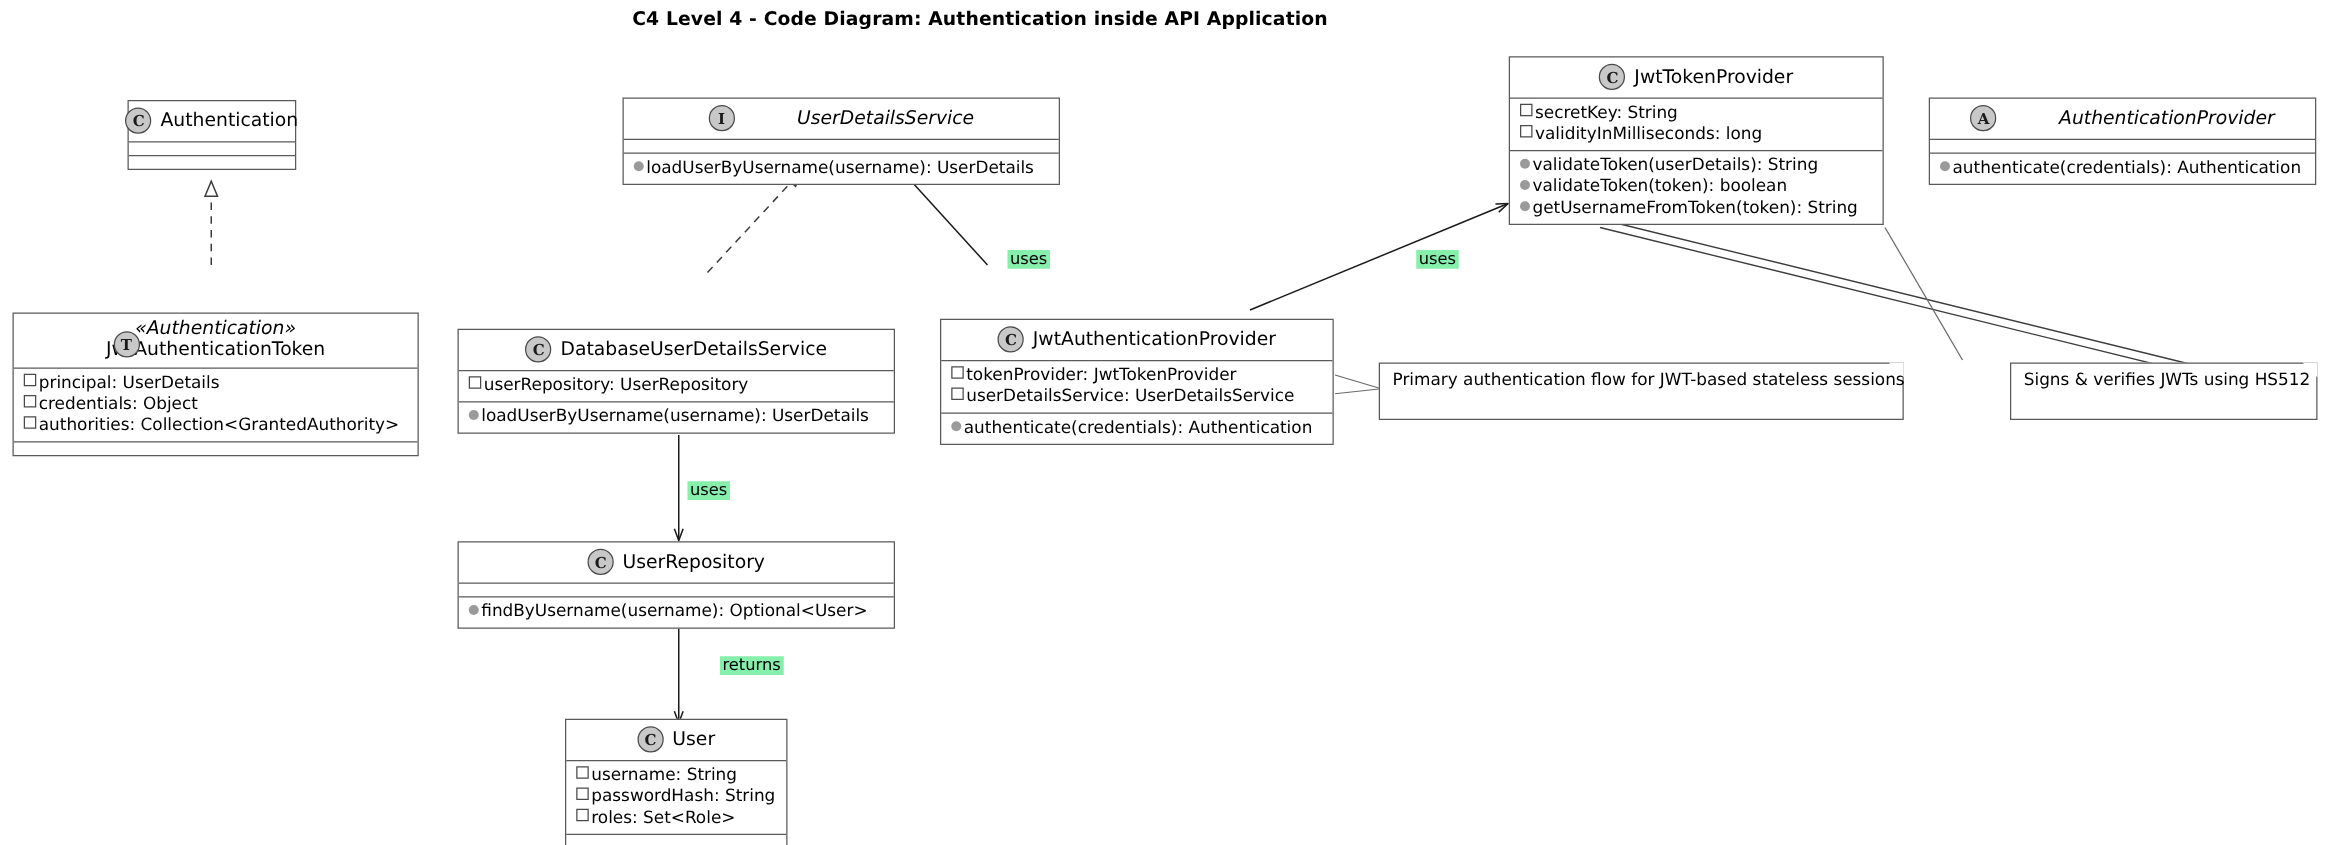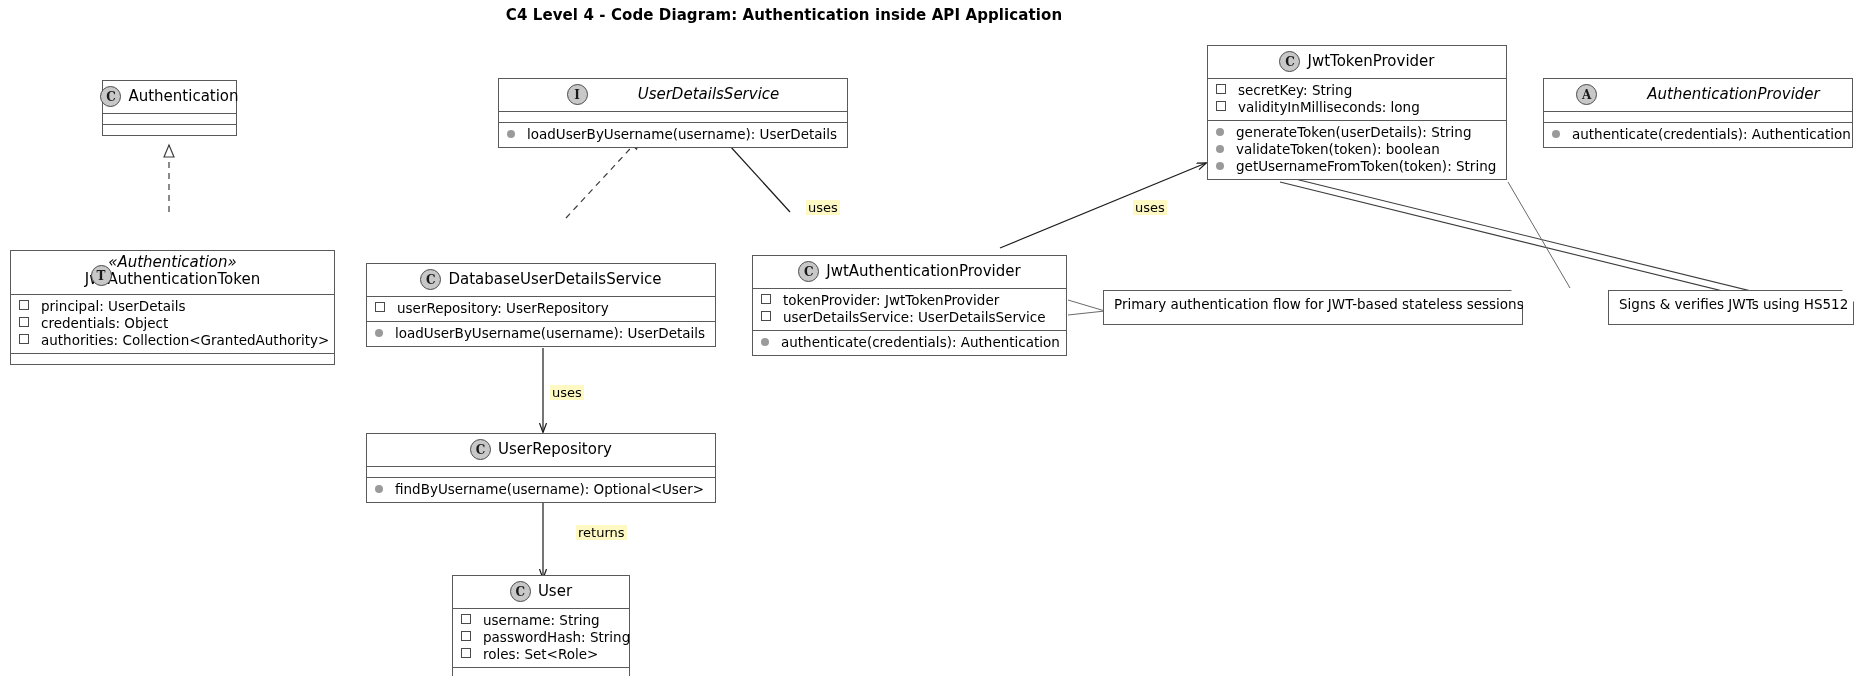--- a/index.html
+++ b/index.html
@@ -38,41 +38,41 @@
     display:inline-flex;align-items:center;justify-content:center;
     font-size:12px;font-weight:bold;line-height:1;flex:0 0 auto;
     font-family:"DejaVu Serif","Liberation Serif",serif;color:#1a1a1a;
   }
   .badge.iface{font-family:"DejaVu Serif","Liberation Serif",serif;}
 
   .sep{height:1px;background:#5a5a5a;}
   .compartment{padding:3px 0 4px 0;}
   .compartment.empty{height:10px;padding:0;}
   .mem{
-    display:flex;align-items:baseline;gap:12px;
+    display:flex;align-items:baseline;gap:2px;
     padding:0 10px 0 8px;font-size:13.5px;line-height:17px;white-space:nowrap;
   }
   .vis{flex:0 0 auto;display:inline-block;width:8px;height:8px;position:relative;top:-1px;}
   .vis.priv{border:1.3px solid #4a4a4a;background:#ffffff;}
   .vis.pub{border-radius:50%;background:#9a9a9a;}
 
   
   .note{
     position:absolute;background:#ffffff;border:1px solid #5a5a5a;
-    font-size:13.5px;line-height:18px;padding:4px 20px 11px 10px;
+    font-size:13.5px;line-height:18px;padding:4px 20px 22px 10px;
     white-space:nowrap;box-sizing:border-box;
   }
   .note .foldcut{
     position:absolute;right:-1px;top:-1px;width:0;height:0;
     border-top:12px solid #ffffff;border-left:12px solid transparent;
   }
 
   
   .elabel{
-    position:absolute;font-size:13px;line-height:15px;background:#fef9c3;
+    position:absolute;font-size:13px;line-height:15px;background:#86efac;
     padding:0 2px;white-space:nowrap;
   }
 </style>
 </head>
 <body>
 
 <div id="canvas">
 
   <div class="diagram-title">C4 Level 4 - Code Diagram: Authentication inside API Application</div>
 
@@ -253,21 +253,21 @@
       </div>
       <div class="mem">
         <span class="vis priv"></span>
         <span>validityInMilliseconds: long</span>
       </div>
     </div>
     <div class="sep"></div>
     <div class="compartment">
       <div class="mem">
         <span class="vis pub"></span>
-        <span>generateToken(userDetails): String</span>
+        <span>validateToken(userDetails): String</span>
       </div>
       <div class="mem">
         <span class="vis pub"></span>
         <span>validateToken(token): boolean</span>
       </div>
       <div class="mem">
         <span class="vis pub"></span>
         <span>getUsernameFromToken(token): String</span>
       </div>
     </div>

